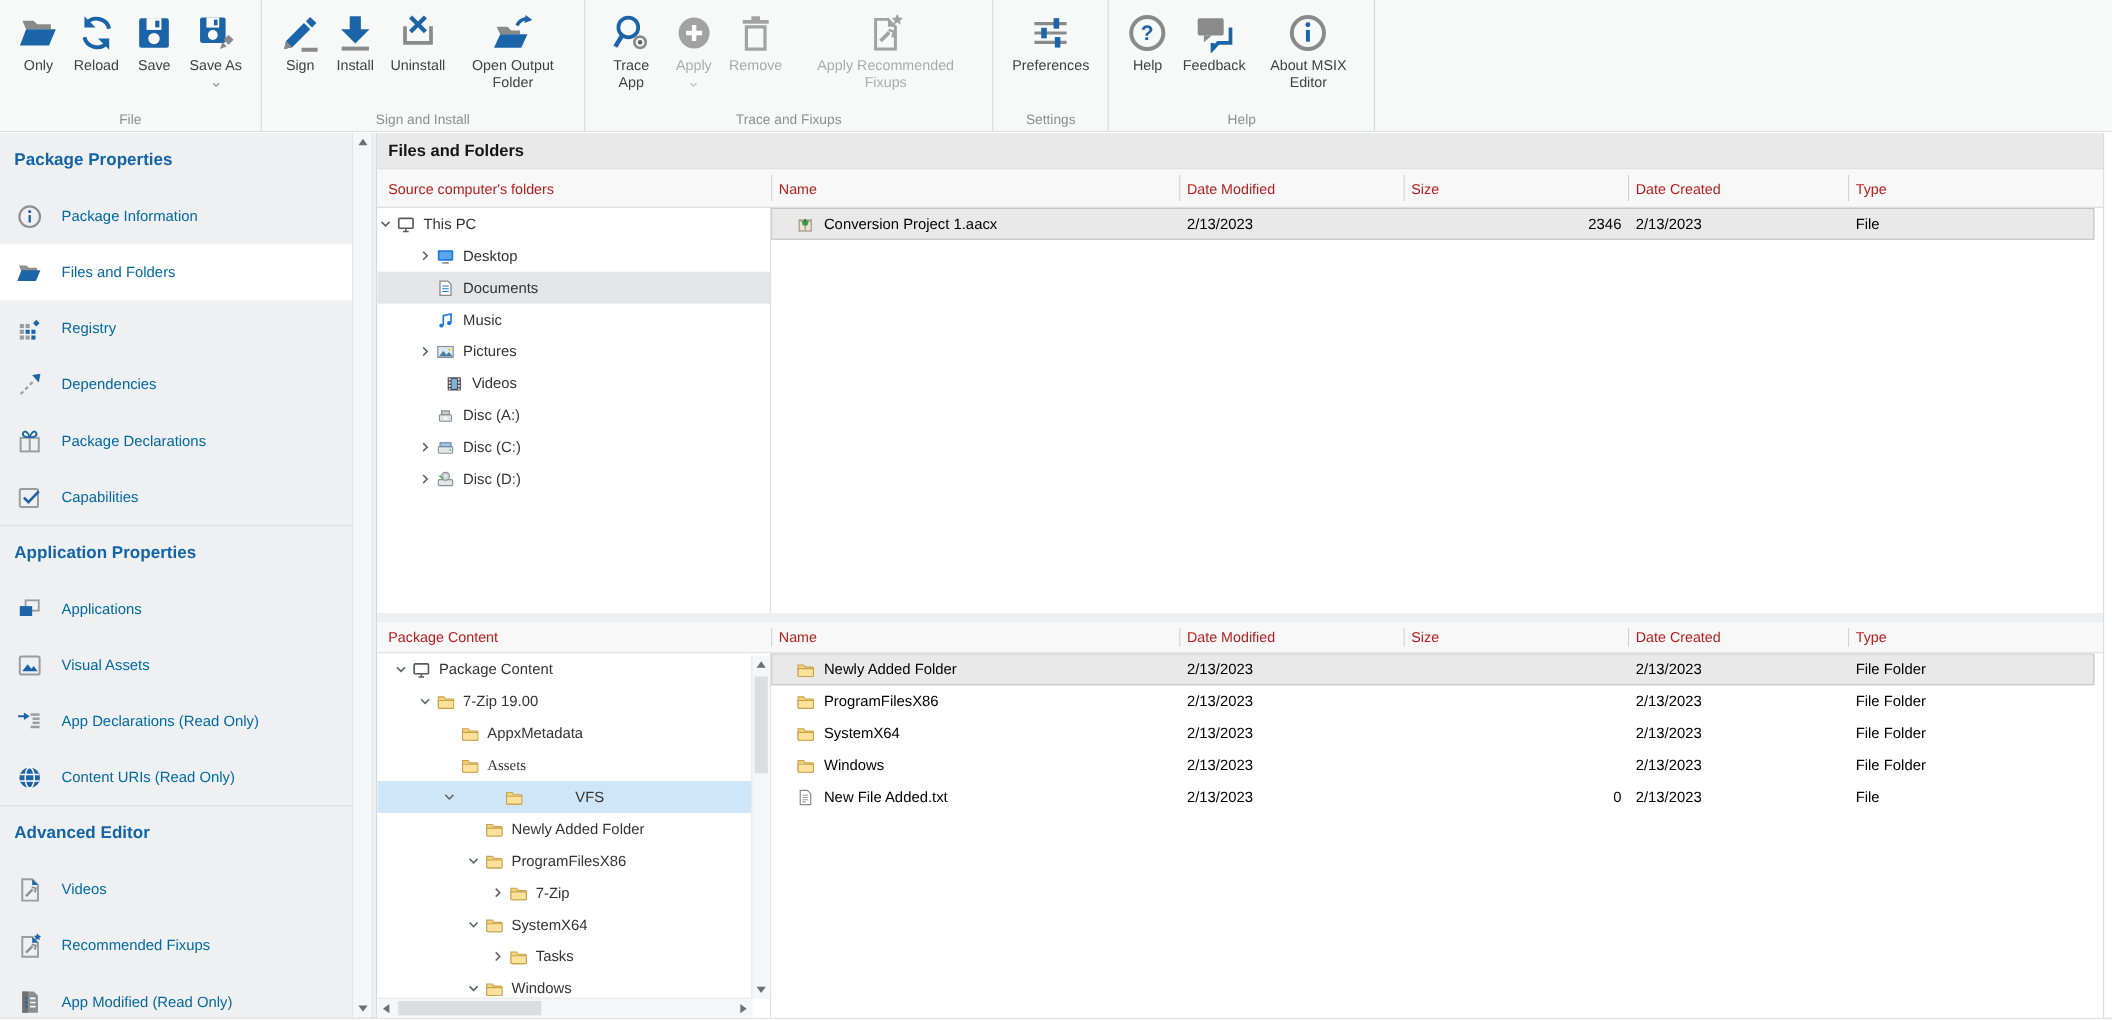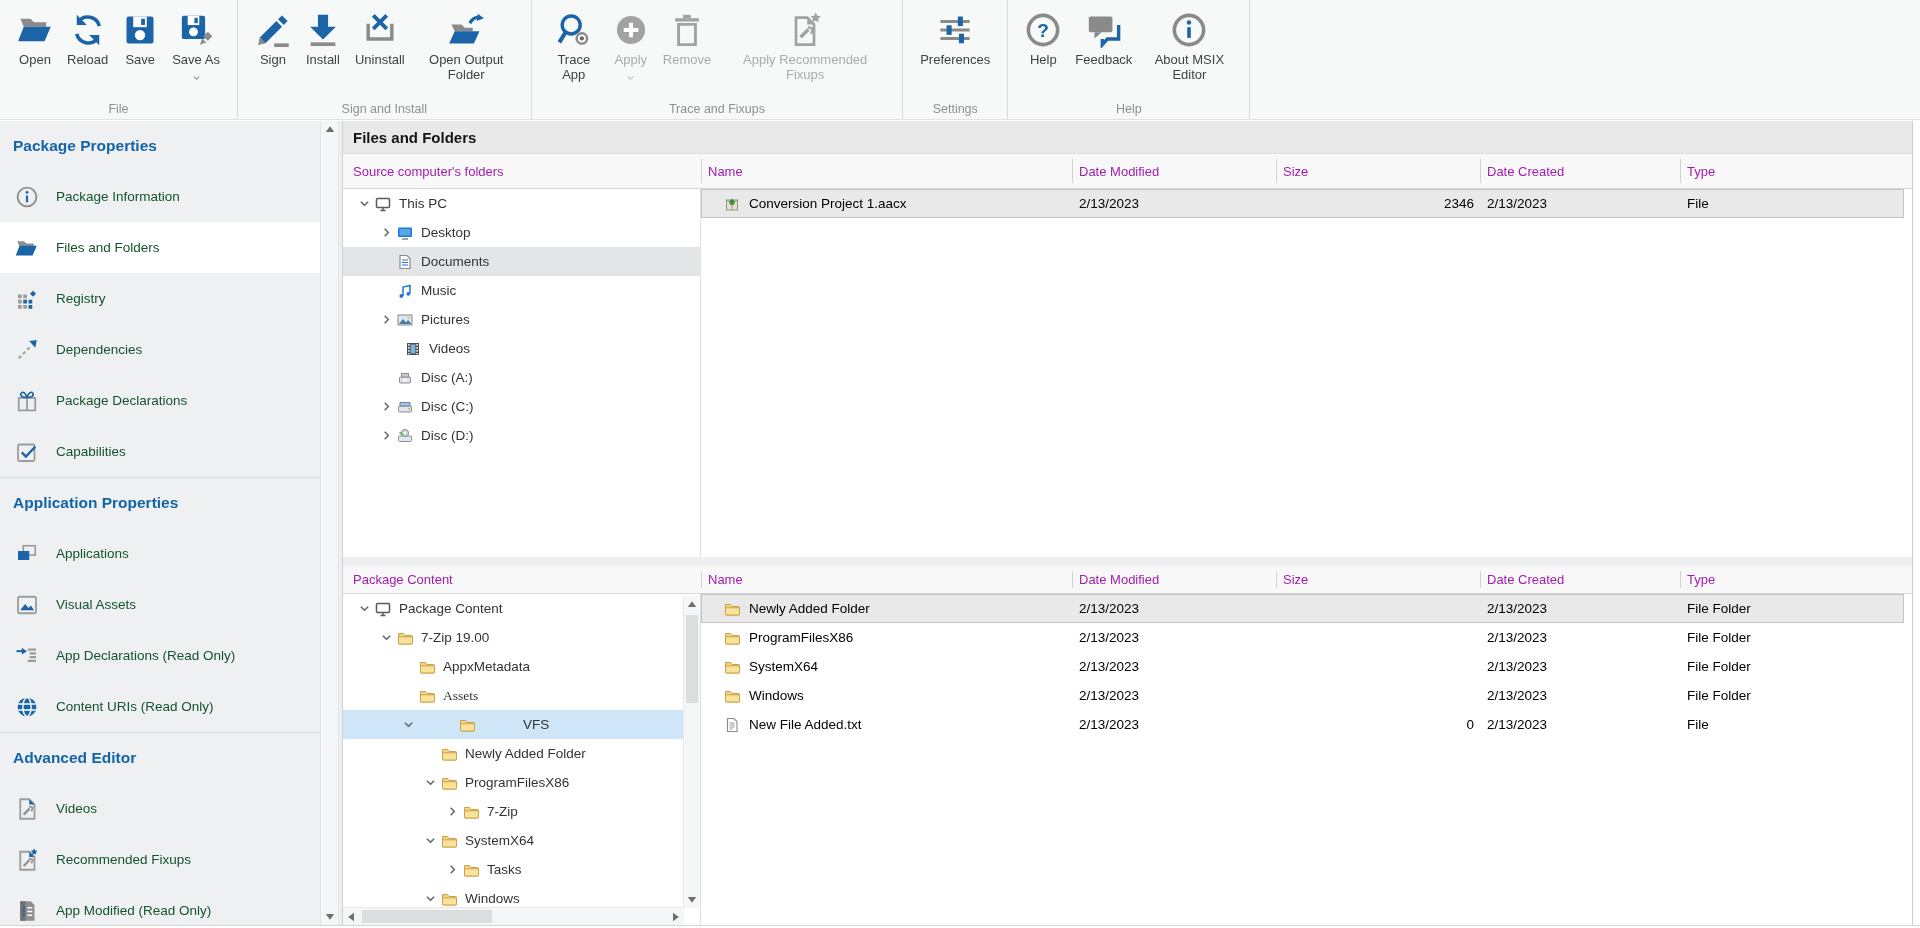--- a/index.html
+++ b/index.html
@@ -15,35 +15,35 @@
   .rb-label{font-size:13px;color:#424242;text-align:center;line-height:15px;}
   .ribbon-btn.disabled .rb-label{color:#ababab;}
   .rb-dd{margin-top:1px;height:8px;}
   .ribbon-group-label{position:absolute;bottom:3px;left:0;right:0;text-align:center;font-size:12.5px;color:#909090;white-space:nowrap;}
 
   
   .app-body{position:absolute;left:0;top:121px;width:1920px;height:804px;background:#eef0f1;border-bottom:1px solid #d5d5d5;}
   
   .sidebar{position:absolute;left:0;top:0;width:320px;height:100%;background:#eef0f1;overflow:hidden;}
   .side-heading{height:50px;display:flex;align-items:center;padding-left:13px;color:#1464a8;font-weight:bold;font-size:15.5px;}
-  .side-item{height:51px;display:flex;align-items:center;padding-left:14px;font-size:13.5px;color:#14532d;cursor:pointer;}
+  .side-item{height:51px;display:flex;align-items:center;padding-left:14px;font-size:13.5px;color:#0369a1;cursor:pointer;}
   .side-item.selected{background:#ffffff;}
   .si-icon{width:26px;display:flex;justify-content:center;margin-right:16px;}
   .si-label{white-space:nowrap;}
   .side-divider{height:1px;background:#dbdcde;}
   
   .side-scroll{position:absolute;left:320px;top:0;width:17px;height:100%;background:#f5f6f7;border-left:1px solid #e4e4e4;border-right:1px solid #e4e4e4;}
   .scroll-arrow{position:absolute;left:0;width:17px;height:17px;display:flex;align-items:center;justify-content:center;}
   .scroll-arrow.up{top:0;}
   .scroll-arrow.down{bottom:0;}
 
   
   .main{position:absolute;left:342px;top:0;width:1571px;height:100%;background:#fff;border-left:1px solid #cfcfcf;border-right:1px solid #cfcfcf;box-sizing:border-box;}
   .pane-title{height:33px;background:#e9e9e9;display:flex;align-items:center;padding-left:10px;font-size:15px;font-weight:bold;color:#141414;border-bottom:1px solid #dcdcdc;box-sizing:border-box;}
-  .grid-header{height:35px;background:#f8f8f8;display:flex;border-bottom:1px solid #d8d8d8;color:#a21caf;font-size:13px;box-sizing:border-box;}
+  .grid-header{height:35px;background:#f8f8f8;display:flex;border-bottom:1px solid #d8d8d8;color:#b91c1c;font-size:13px;box-sizing:border-box;}
   .grid-header.small{height:28px;}
   .gh-tree{width:358px;display:flex;align-items:center;padding-left:10px;box-sizing:border-box;}
   .gh-cols{flex:1;display:grid;grid-template-columns:371px 204px 204px 200px 1fr;}
   .gh-cell{position:relative;display:flex;align-items:center;padding-left:7px;}
   .gh-cell::before{content:'';position:absolute;left:0;top:5px;bottom:5px;width:1px;background:#d2d2d2;}
   .top-body{height:368px;display:flex;}
   .bottom-body{height:331px;display:flex;}
   .tree-panel{width:358px;border-right:1px solid #e0e0e0;box-sizing:border-box;position:relative;overflow:hidden;background:#fff;}
   .file-list{flex:1;overflow:hidden;background:#fff;}
   .pane-sep{height:9px;background:#edeff1;}
@@ -82,21 +82,21 @@
   <div class="ribbon" id="ribbon">
       <div class="ribbon-group">
         <div class="rg-row">
           <div class="ribbon-btn">
             <div class="rb-icon">
               <svg width="36" height="36" viewBox="0 0 32 32">
                 <path d="M3 6h9l3 3h11v4H6z" fill="#8a8a8a"></path>
                 <path d="M6 13h24l-5.5 13H1z" fill="#1c64a8"></path>
               </svg>
             </div>
-            <div class="rb-label">Open</div>
+            <div class="rb-label">Only</div>
           </div>
           <div class="ribbon-btn">
             <div class="rb-icon">
               <svg width="36" height="36" viewBox="0 0 32 32">
                 <path d="M26 12.5A10.5 10.5 0 0 0 7.5 8.5" fill="none" stroke="#1c64a8" stroke-width="3.2"></path>
                 <path d="M6 2.5v9h9z" fill="#1c64a8"></path>
                 <path d="M6 19.5A10.5 10.5 0 0 0 24.5 23.5" fill="none" stroke="#1c64a8" stroke-width="3.2"></path>
                 <path d="M26 29.5v-9h-9z" fill="#1c64a8"></path>
               </svg>
             </div>
@@ -479,21 +479,21 @@
             <div class="gh-cell">
               <span>Date Created</span>
             </div>
             <div class="gh-cell">
               <span>Type</span>
             </div>
           </div>
       </div>
       <div class="top-body">
         <div class="tree-panel" id="srcTree">
-            <div class="tree-row" style="padding-left: 14px;">
+            <div class="tree-row" style="">
               <span class="tr-chev">
                 <svg width="11" height="11" viewBox="0 0 12 12">
                   <path d="M2 4l4 4 4-4" fill="none" stroke="#5f6569" stroke-width="1.6"></path>
                 </svg>
               </span>
               <span class="tr-icon">
                 <svg width="16" height="16" viewBox="0 0 16 16">
                   <rect x="1.5" y="2.5" width="13" height="9" rx="1" fill="none" stroke="#5a5a5a" stroke-width="1.5"></rect>
                   <path d="M5.5 14.5h5M8 11.5v3" stroke="#5a5a5a" stroke-width="1.4"></path>
                 </svg>

